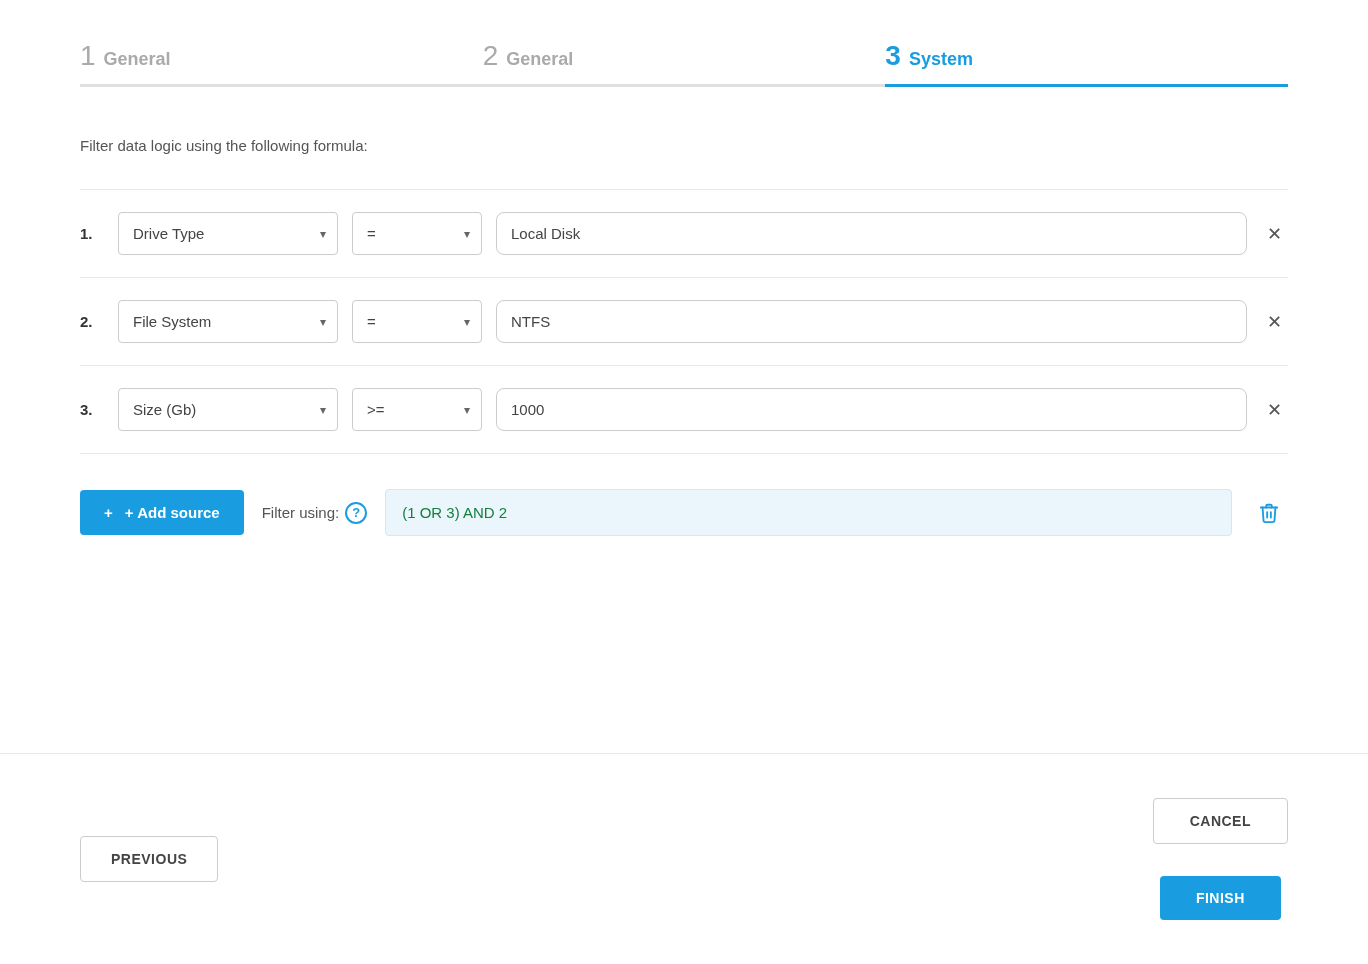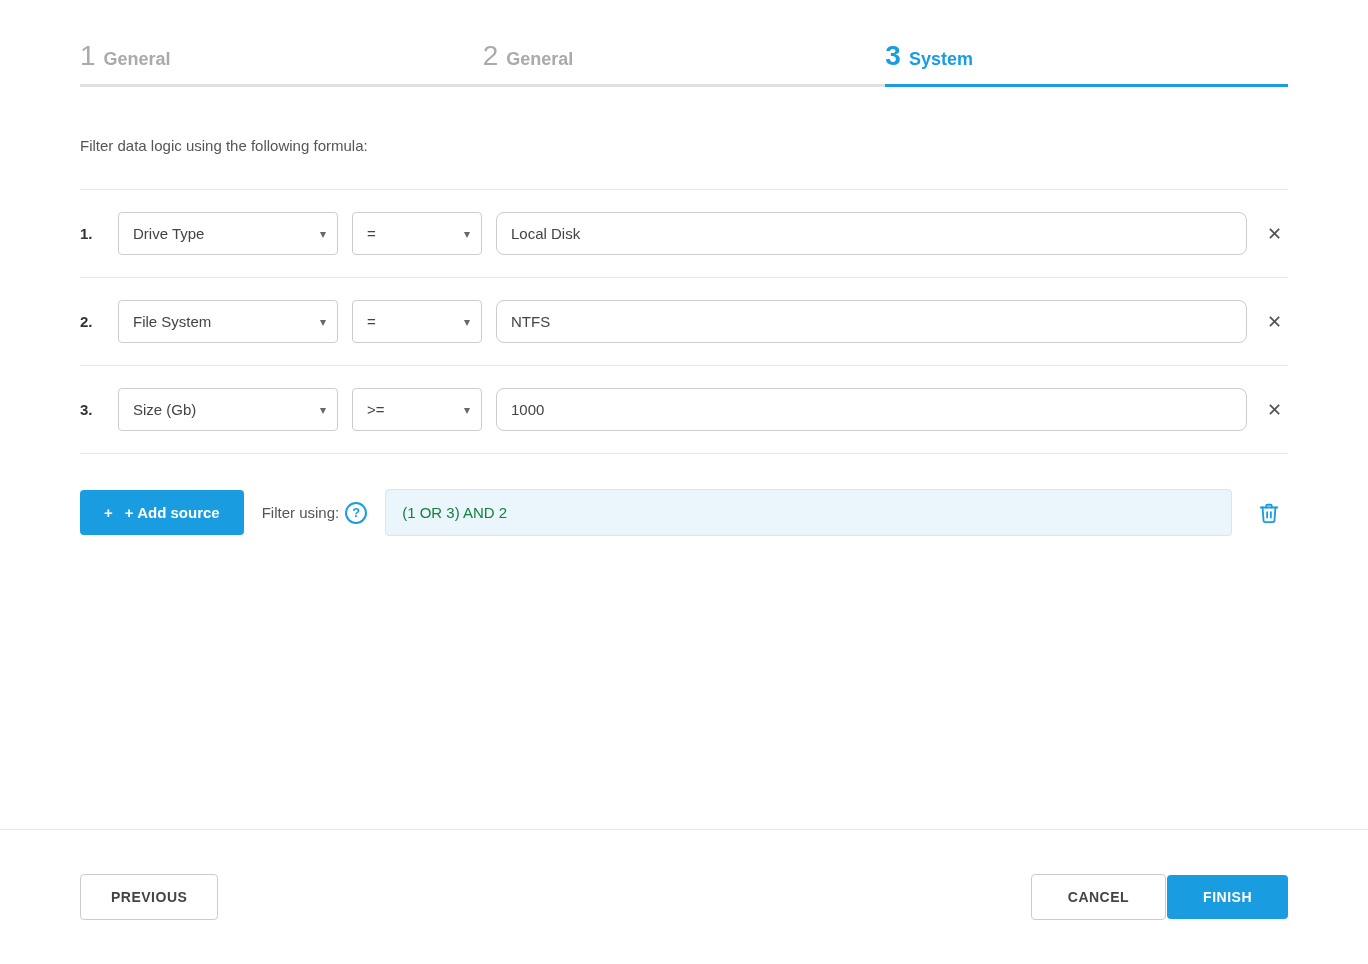--- a/index.html
+++ b/index.html
@@ -252,22 +252,23 @@
       padding: 14px 30px;
       font-size: 14px;
       font-weight: 600;
       cursor: pointer;
       letter-spacing: 0.5px;
       text-transform: uppercase;
     }
 
     .footer-right {
       display: flex;
-      gap: 1px;
-      align-items: center;
+      gap: 32px;
+      align-items: center;
+      flex-direction: column;
     }
 
     .btn-cancel {
       background: #fff;
       color: #444;
       border: 1px solid #ccc;
       border-radius: 4px;
       padding: 14px 36px;
       font-size: 14px;
       font-weight: 600;

